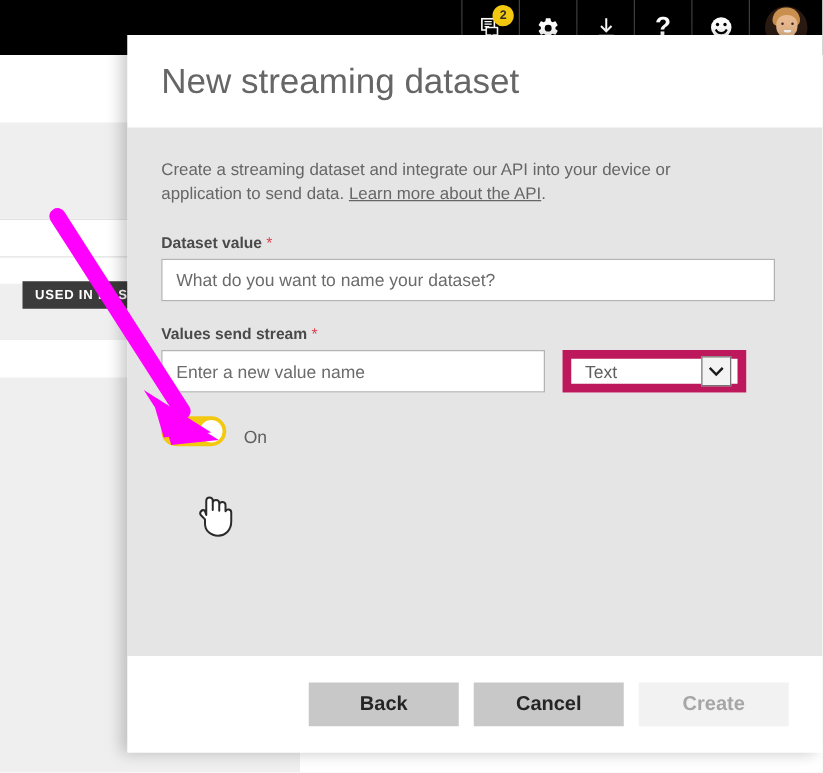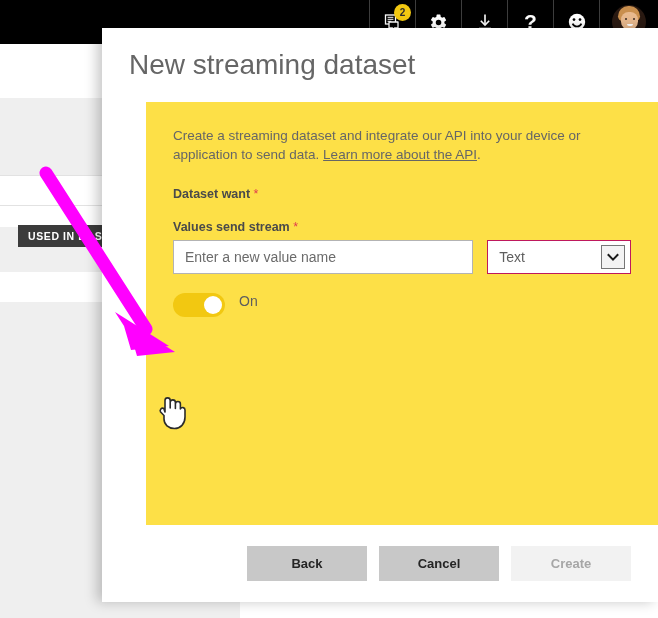--- a/index.html
+++ b/index.html
@@ -175,24 +175,23 @@
   }
   .dlg-title {
     padding-left: 27px;
     font-size: 28px;
     color: #666666;
     font-weight: normal;
   }
 
   .dlg-body {
     flex: 1 1 auto;
-    background: #fde047;
+    background: #e5e5e5;
     padding: 24px 27px 0 27px;
     box-sizing: border-box;
-    margin-left: 44px;
   }
 
   .dlg-desc {
     font-size: 13.5px;
     color: #666666;
     line-height: 19px;
     width: 430px;
     margin-bottom: 23px;
   }
   .dlg-desc a {
@@ -232,21 +231,21 @@
     display: flex;
     align-items: flex-start;
     gap: 14px;
   }
   .value-name-input { width: 307px; }
 
   .type-select {
     box-sizing: border-box;
     width: 147px;
     height: 34px;
-    border: 1px solid #be185d;
+    border: 7px solid #be185d;
     background: #ffffff;
     display: flex;
     align-items: center;
     padding: 0 5px 0 11px;
     justify-content: space-between;
   }
   .type-select-value {
     font-size: 14px;
     color: #5e5e5e;
   }
@@ -256,21 +255,21 @@
     background: #f3f3f3;
     display: flex;
     align-items: center;
     justify-content: center;
   }
 
   .toggle-label { margin-top: 2px; }
 
   .toggle-row {
     display: flex;
-    align-items: flex-start;
+    align-items: flex-end;
     gap: 14px;
     position: relative;
     margin-top: 8px;
   }
   .toggle {
     width: 52px;
     height: 24px;
     border-radius: 12px;
     background: #f2c811;
     position: relative;
@@ -298,21 +297,21 @@
     justify-content: flex-end;
     padding-right: 27px;
     gap: 12px;
     box-sizing: border-box;
   }
   .dlg-btn {
     width: 120px;
     height: 35px;
     border: none;
     font-family: "Liberation Sans", sans-serif;
-    font-size: 13px;
+    font-size: 16px;
     font-weight: bold;
     color: #252525;
     background: #c8c8c8;
     cursor: pointer;
     border-radius: 0;
   }
   .dlg-btn.disabled {
     background: #f2f2f2;
     color: #a6a6a6;
     cursor: default;
@@ -421,23 +420,24 @@
   </div>
 
   <div class="dlg-body">
 
     <div class="dlg-desc">
       <span>Create a streaming dataset and integrate our API into your device or application to send data. </span><a href="#">Learn more about the API</a><span>.</span>
     </div>
 
     <div class="field-block">
       <div class="field-label">
-        <span>Dataset want</span>
+        <span>Dataset value</span>
         <span class="req-star">*</span>
       </div>
+      <input class="text-input" type="text" placeholder="What do you want to name your dataset?" style="">
     </div>
 
     <div class="field-block">
       <div class="field-label">
         <span>Values send stream</span>
         <span class="req-star">*</span>
       </div>
       <div class="value-row">
         <input class="text-input value-name-input" type="text" placeholder="Enter a new value name" style="">
         <div class="type-select">

